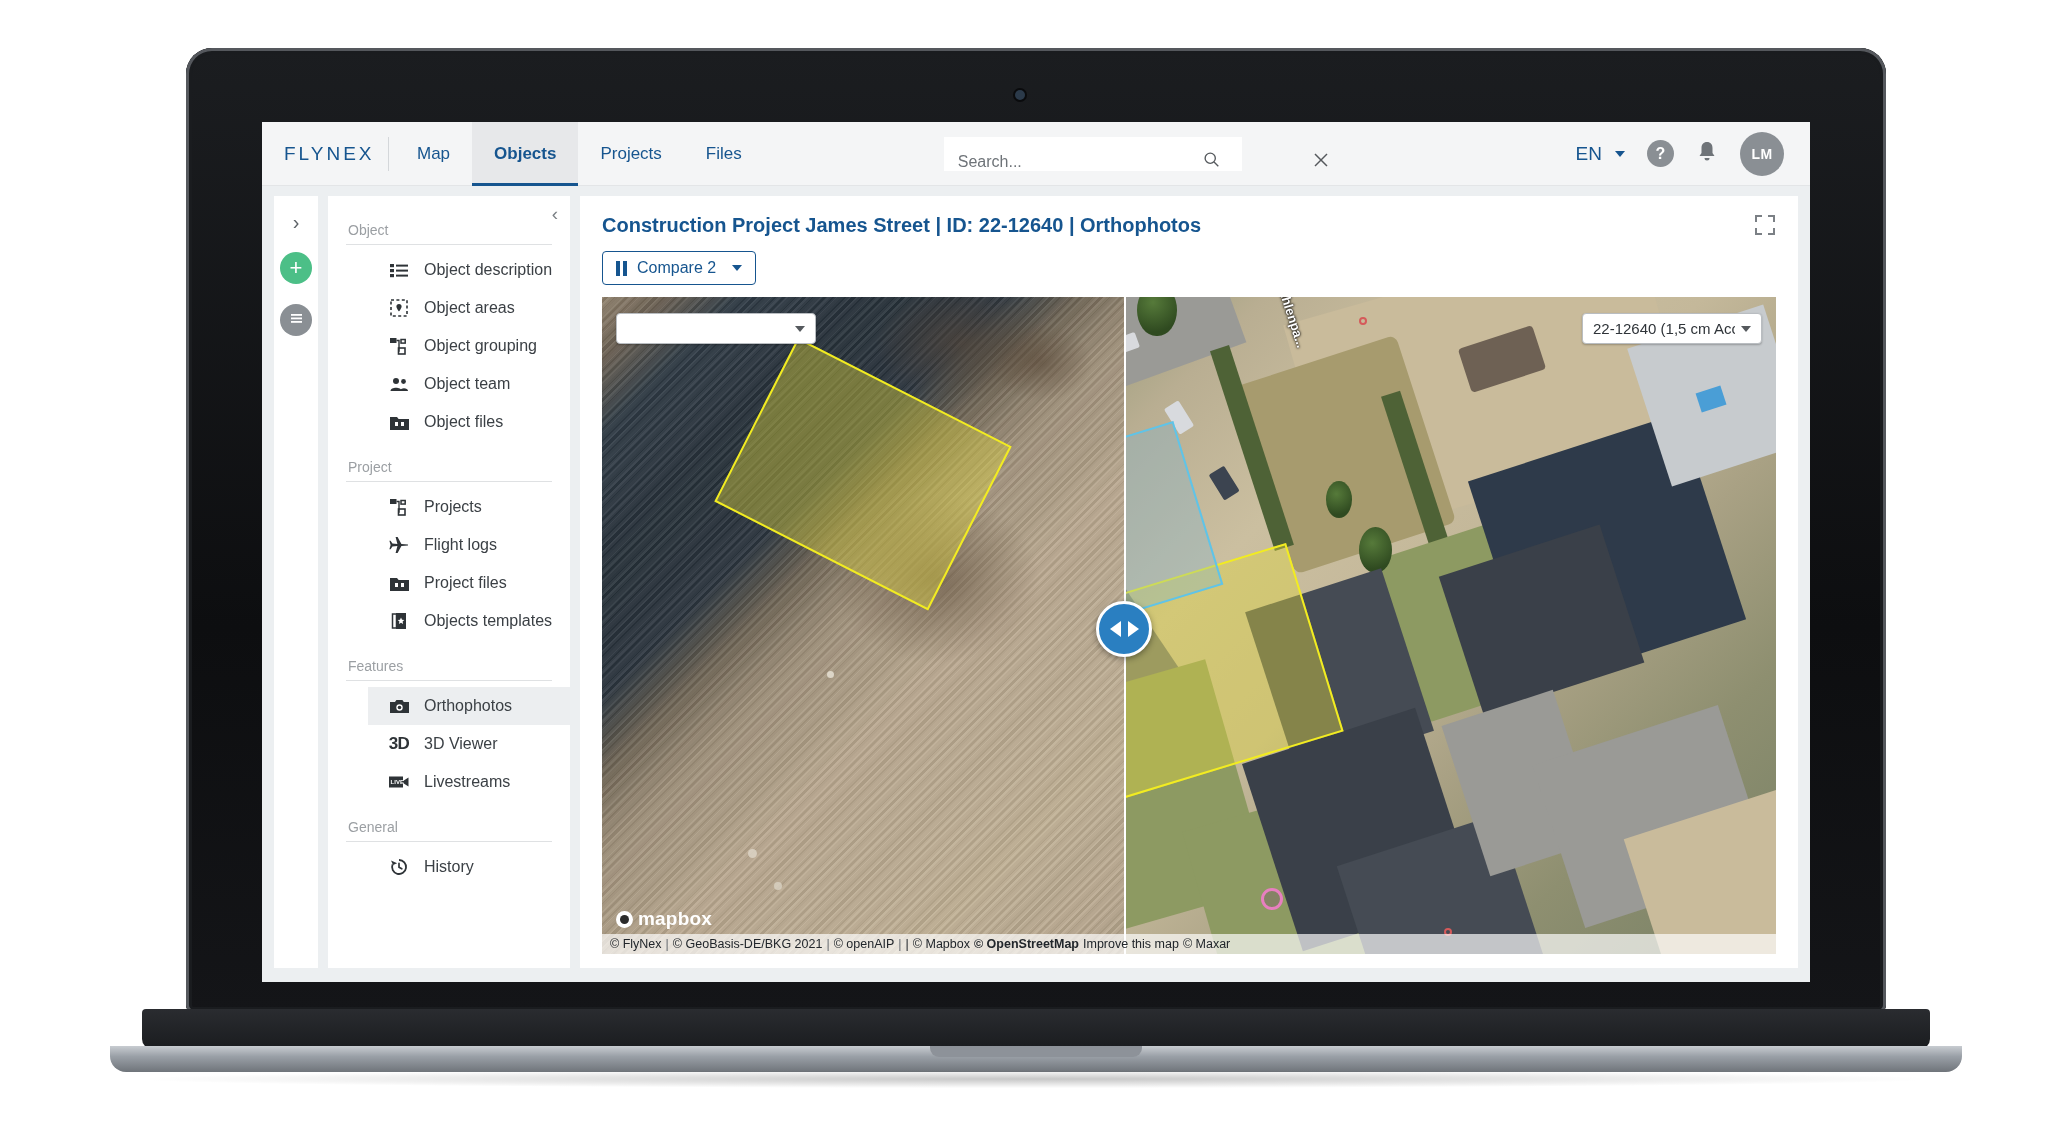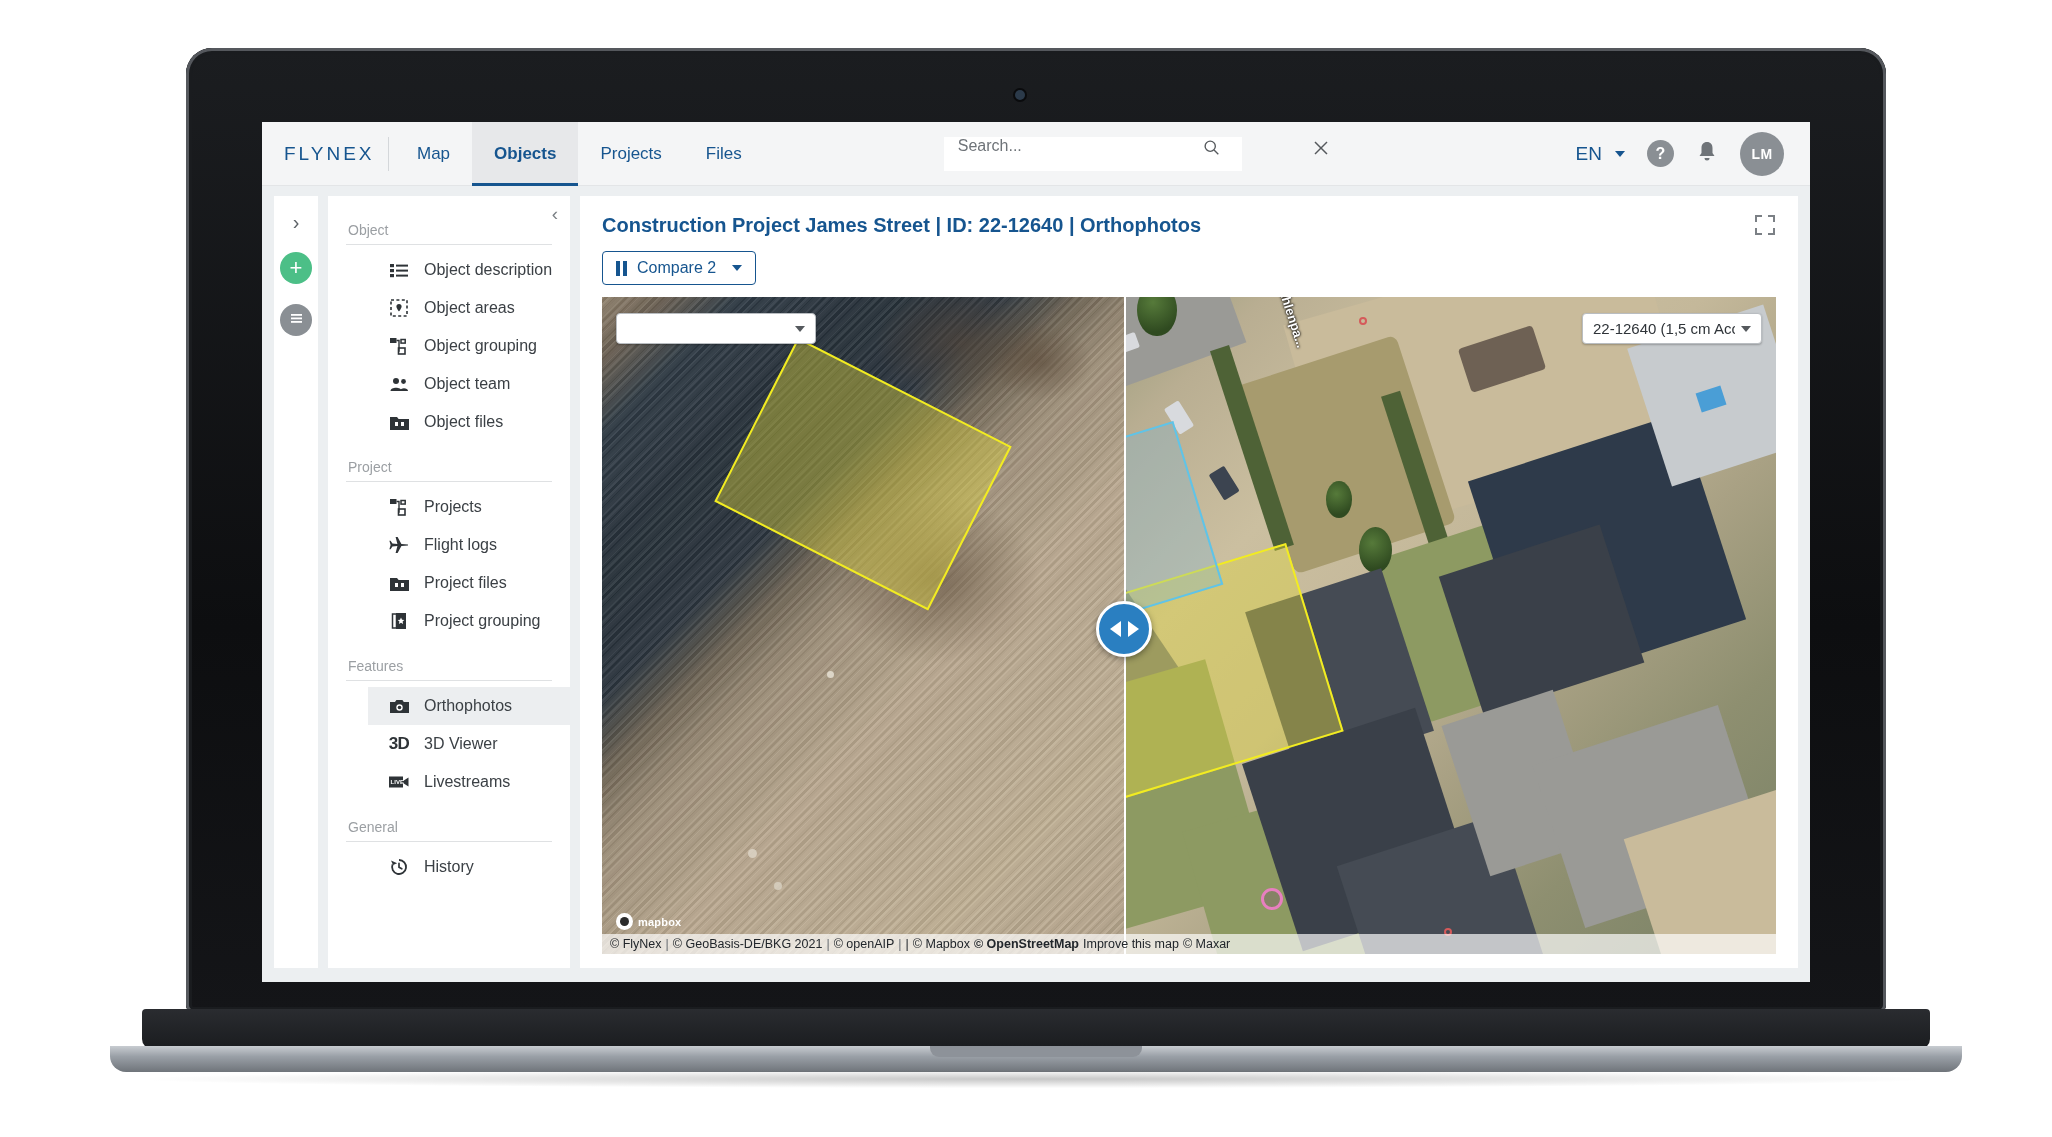--- a/index.html
+++ b/index.html
@@ -104,21 +104,21 @@
   }
   .navtab.active::after {
     content: "";
     position: absolute;
     left: 0; right: 0; bottom: 0;
     height: 3px;
     background: #16558f;
   }
   .search-wrap {
     margin-left: 180px;
-    display: flex; align-items: flex-start;
+    display: flex; align-items: flex-end;
     background: #ffffff;
     width: 298px; height: 34px;
     padding: 0 6px 0 14px;
     gap: 38px;
   }
   .search-input {
     flex: 1;
     border: none; outline: none;
     font-size: 16px;
     color: #4a4f55;
@@ -401,21 +401,21 @@
   .mapbox-mark {
     width: 17px; height: 17px; border-radius: 50%;
     background: #fff;
     display: flex; align-items: center; justify-content: center;
   }
   .mapbox-mark span {
     width: 9px; height: 9px; border-radius: 50%;
     background: #2b2b2b;
     display: block;
   }
-  .mapbox-word { font-size: 11px; font-weight: 700; letter-spacing: .2px; }
+  .mapbox-word { font-size: 19px; font-weight: 700; letter-spacing: .2px; }
 
   .attrib {
     position: absolute;
     left: 0; right: 0; bottom: 0;
     height: 20px;
     background: rgba(255,255,255,.68);
     display: flex; align-items: center;
     padding-left: 8px;
     font-size: 12.5px;
     color: #21262b;
@@ -613,21 +613,21 @@
         </div>
 
         <div class="navitem">
           <span class="navicon">
             <svg width="18" height="18" viewBox="0 0 18 18">
               <path d="M2.5 2 h4 v14 h-4Z" fill="none" stroke="#2e3337" stroke-width="1.5"></path>
               <rect x="6" y="1" width="10" height="16" fill="#2e3337"></rect>
               <path d="M11 5.6 l1 2.2 l2.3 .2 l-1.7 1.6 l.5 2.3 l-2.1 -1.2 l-2.1 1.2 l.5 -2.3 l-1.7 -1.6 l2.3 -.2Z" fill="#fff"></path>
             </svg>
           </span>
-          <span>Project grouping</span>
+          <span>Objects templates</span>
         </div>
 
         <div class="group-title">Features</div>
         <div class="group-rule"></div>
 
         <div class="navitem active">
           <span class="navicon">
             <svg width="19" height="15" viewBox="0 0 19 15">
               <path d="M0 3 h5 l1.4 -2 h6 L13.8 3 H19 v11 H0Z" fill="#2e3337"></path>
               <circle cx="9.5" cy="8.5" r="3.2" fill="#ffffff"></circle>

